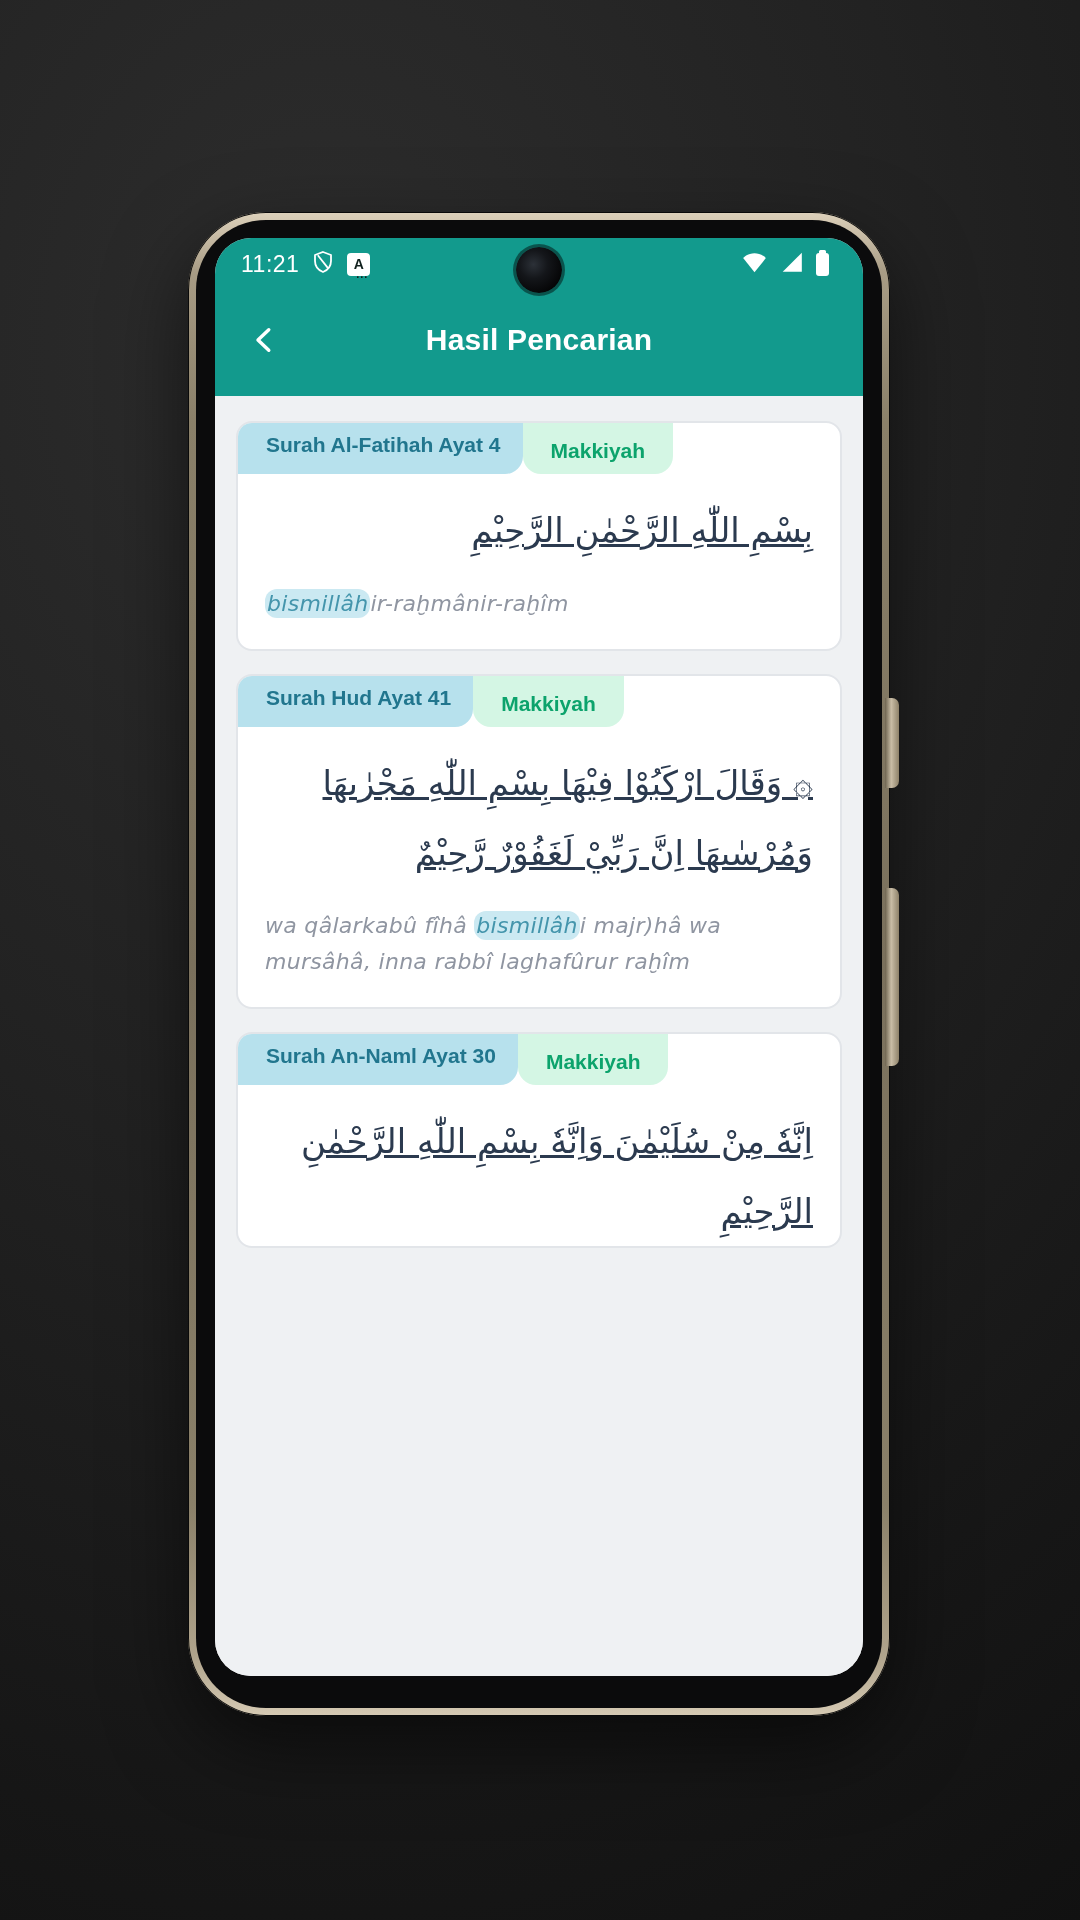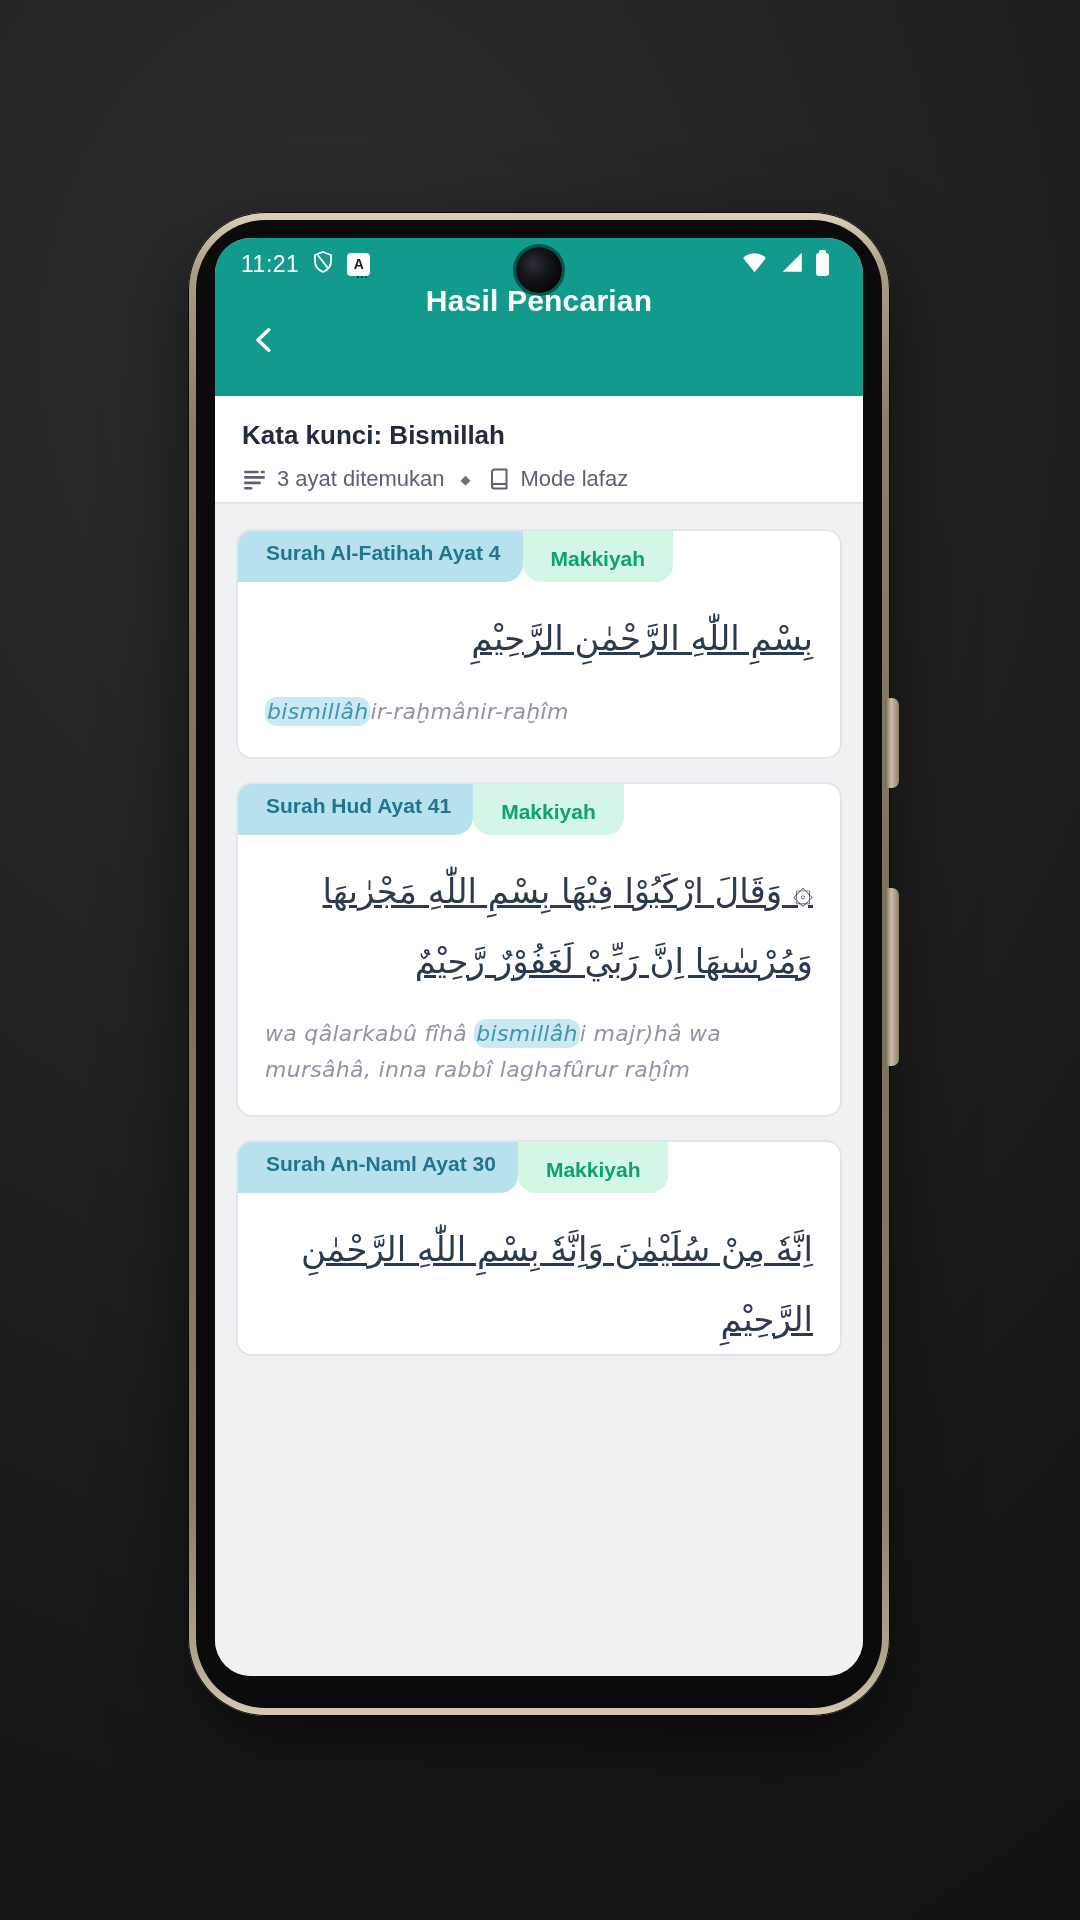--- a/index.html
+++ b/index.html
@@ -54,21 +54,21 @@
     position:relative; display:flex; align-items:center; justify-content:center;
     color:#10201d; font-weight:bold; font-size:14px; line-height:1;
   }
   .a-box::after { content:"..."; position:absolute; right:2px; bottom:-4px; font-size:11px; letter-spacing:1px; color:#10201d; }
   .battery { width:13px; height:23px; background:#fff; border-radius:3px; position:relative; }
   .battery::before { content:""; position:absolute; top:-3px; left:3px; width:7px; height:3px; background:#fff; border-radius:1.5px 1.5px 0 0; }
 
   
   .appbar {
     height:112px; background:#129A8D; flex:0 0 auto; position:relative;
-    display:flex; justify-content:center;
+    display:flex; align-items:center; justify-content:center;
   }
   .back-btn { position:absolute; left:30px; top:50%; transform:translateY(-50%); width:40px; height:40px; display:flex; align-items:center; justify-content:center; cursor:pointer; }
   .appbar h1 { color:#fff; font-size:30px; font-weight:bold; letter-spacing:.2px; }
 
   
   .keyword-section { background:#fff; flex:0 0 auto; padding:24px 27px 0; height:108px; border-bottom:2px solid #E5E8EB; }
   .keyword-title { font-size:26px; font-weight:bold; color:#212B3E; }
   .meta-row { margin-top:15px; display:flex; align-items:center; gap:10px; color:#5A6270; font-size:22px; }
   .meta-row .diamond { font-size:13px; color:#6A7280; margin:0 6px; }
   .meta-icon { flex:0 0 auto; display:block; }
@@ -139,39 +139,20 @@
 
       <div class="appbar">
         <span class="back-btn">
           <svg width="28" height="28" viewBox="0 0 26 26" fill="none" stroke="#ffffff" stroke-width="3.2" stroke-linecap="round" stroke-linejoin="round">
             <polyline points="16.5,3.5 6.5,13 16.5,22.5"></polyline>
           </svg>
         </span>
         <h1>Hasil Pencarian</h1>
       </div>
 
-      <div class="keyword-section">
-        <div class="keyword-title">Kata kunci: Bismillah</div>
-        <div class="meta-row">
-          <svg class="meta-icon" width="25" height="25" viewBox="0 0 24 24" fill="#5A6270">
-            <rect x="2" y="3.5" width="14" height="2.6" rx="1"></rect>
-              <rect x="18" y="3.5" width="4" height="2.6" rx="1"></rect>
-            <rect x="2" y="8.7" width="20" height="2.6" rx="1"></rect>
-            <rect x="2" y="13.9" width="16" height="2.6" rx="1"></rect>
-            <rect x="2" y="19.1" width="8" height="2.6" rx="1"></rect>
-          </svg>
-          <span>3 ayat ditemukan</span>
-          <span class="diamond">◆</span>
-          <svg class="meta-icon" width="24" height="24" viewBox="0 0 24 24" fill="none" stroke="#5A6270" stroke-width="2" stroke-linejoin="round">
-            <path d="M5 19.2 V4.8 A2.3 2.3 0 0 1 7.3 2.5 H19.5 V21.5 H7.3 A2.3 2.3 0 0 1 5 19.2 Z"></path>
-            <path d="M5 19.2 A2.3 2.3 0 0 1 7.3 16.9 H19.5"></path>
-          </svg>
-          <span>Mode lafaz</span>
-        </div>
-      </div>
 
       <div class="results">
 
         <article class="card">
           <div class="badges">
             <span class="badge-surah">Surah Al-Fatihah Ayat 4</span>
             <span class="badge-type">Makkiyah</span>
           </div>
           <div class="arabic" dir="rtl">بِسْمِ اللّٰهِ الرَّحْمٰنِ الرَّحِيْمِ</div>
           <p class="translit"><span></span><span class="hl">bismillâh</span><span>ir-raḫmânir-raḫîm</span></p>

